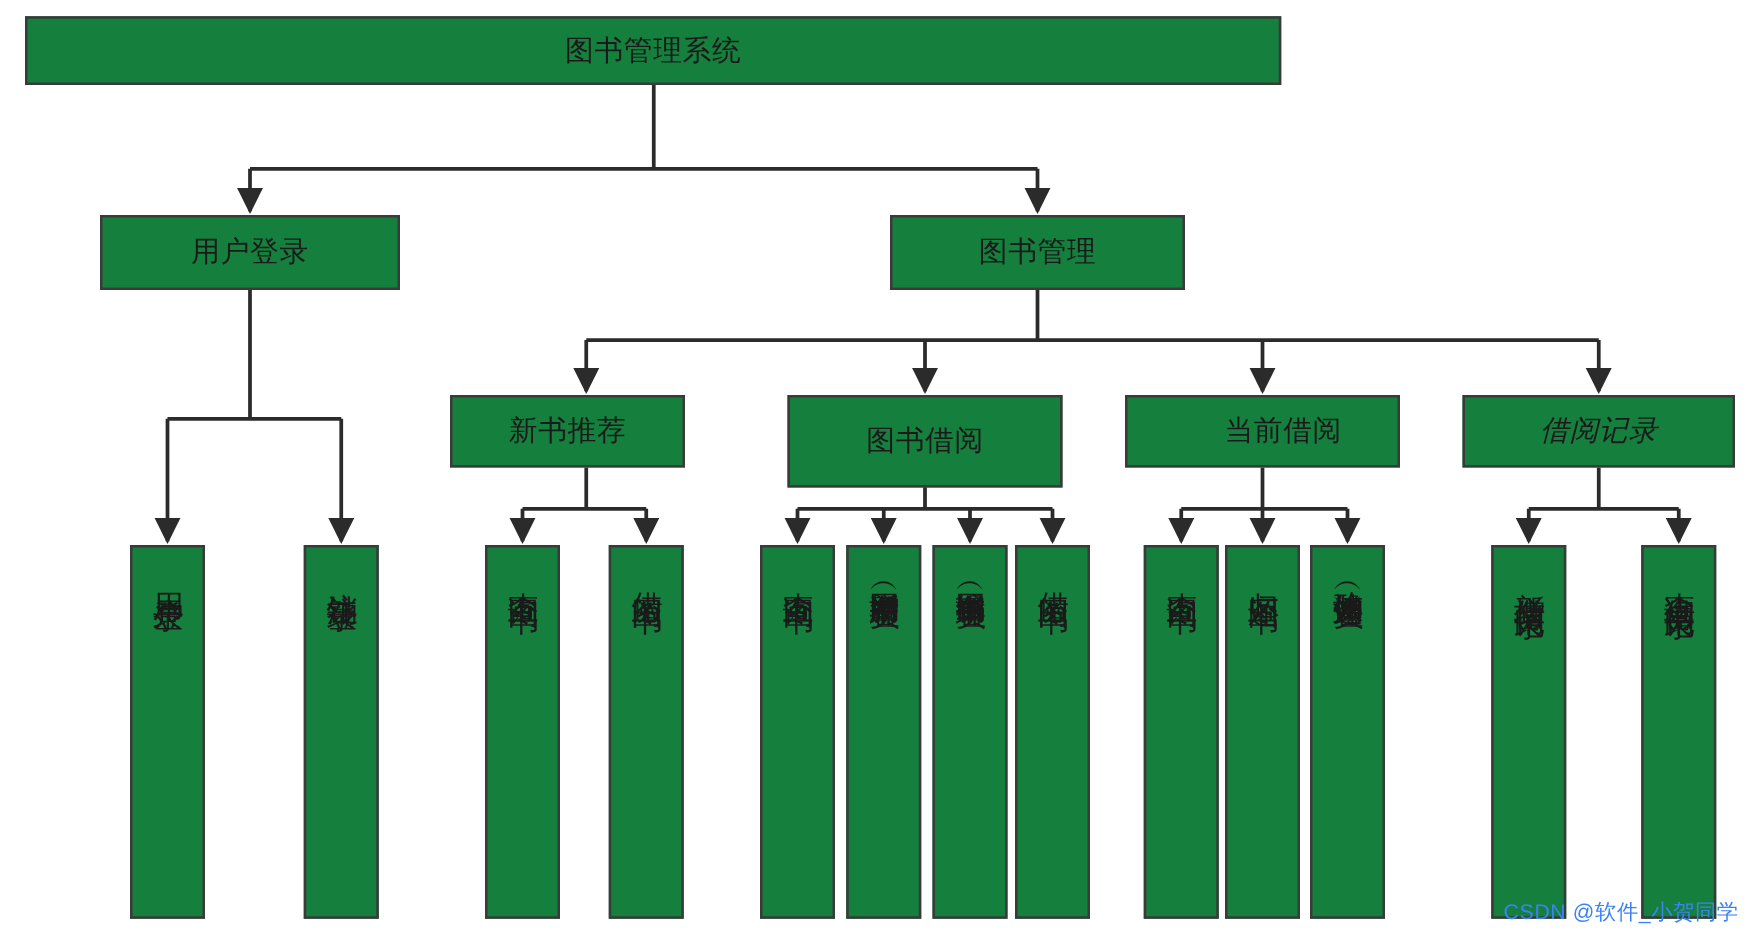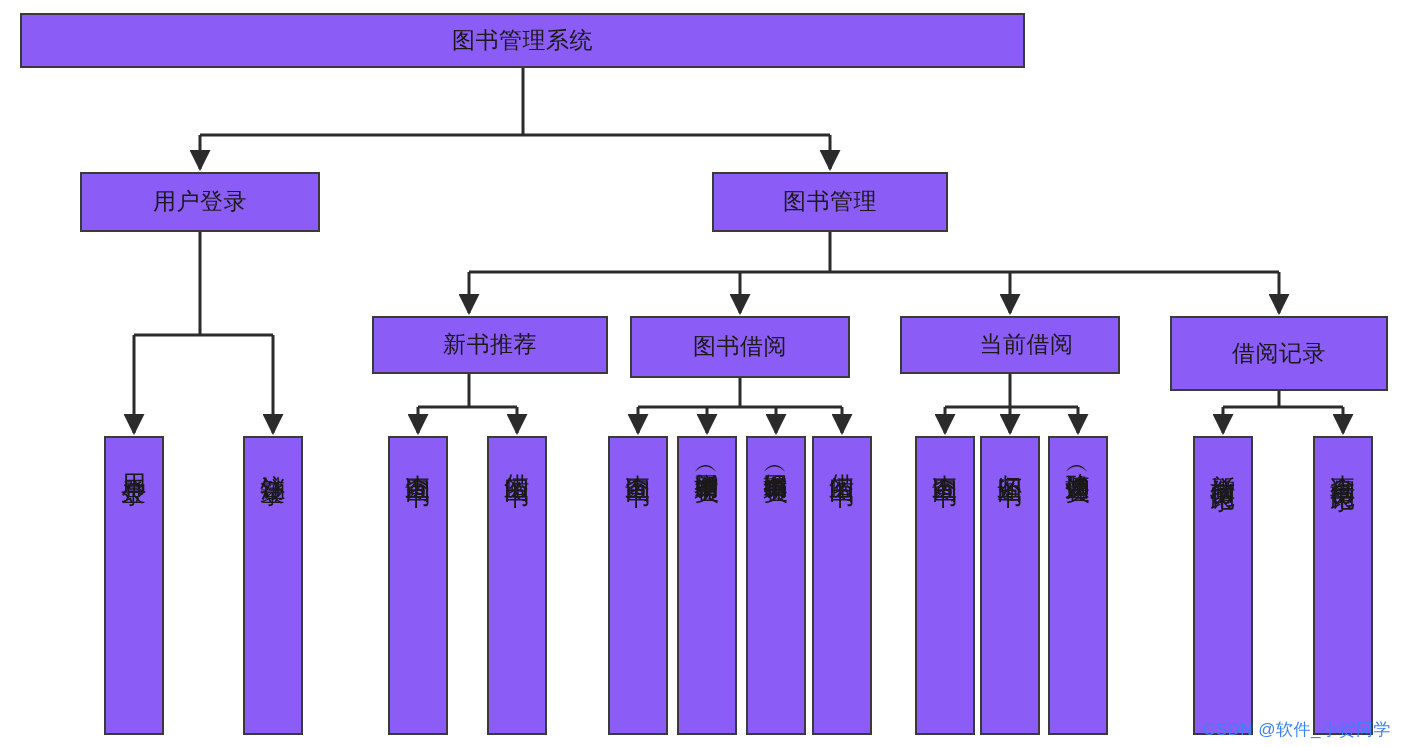--- a/index.html
+++ b/index.html
@@ -21,21 +21,21 @@
     position: absolute;
     left: 0;
     top: 0;
     width: 1405px;
     height: 747px;
     pointer-events: none;
   }
   .node {
     position: absolute;
     box-sizing: border-box;
-    background: #8b5cf6;
+    background: #15803d;
     border: 2px solid #3a3a3a;
     display: flex;
     align-items: center;
     justify-content: center;
     color: #1a1a1a;
     z-index: 2;
   }
   .node .label {
     display: block;
     text-align: center;
@@ -126,30 +126,30 @@
   <div id="nodes-layer">
       <div class="node horiz" style="left: 20px; top: 13px; width: 1005px; height: 55px;">
         <span class="label">图书管理系统</span>
       </div>
       <div class="node horiz" style="left: 80px; top: 172px; width: 240px; height: 60px;">
         <span class="label">用户登录</span>
       </div>
       <div class="node horiz" style="left: 712px; top: 172px; width: 236px; height: 60px; font-family: Liberation Serif, serif;">
         <span class="label">图书管理</span>
       </div>
-      <div class="node horiz" style="left: 372px; top: 316px; width: 236px; height: 58px;">
+      <div class="node horiz" style="left: 360px; top: 316px; width: 188px; height: 58px;">
         <span class="label">新书推荐</span>
       </div>
-      <div class="node horiz" style="left: 630px; top: 316px; width: 220px; height: 62px;">
+      <div class="node horiz" style="left: 630px; top: 316px; width: 220px; height: 74px;">
         <span class="label">图书借阅</span>
       </div>
       <div class="node horiz" style="left: 900px; top: 316px; width: 220px; height: 58px; padding-left: 33px;">
         <span class="label">当前借阅</span>
       </div>
-      <div class="node horiz" style="left: 1170px; top: 316px; width: 218px; height: 75px;">
+      <div class="node horiz" style="left: 1170px; top: 316px; width: 218px; height: 58px; font-style: italic;">
         <span class="label">借阅记录</span>
       </div>
       <div class="node vert" style="left: 104px; top: 436px; width: 60px; height: 299px;">
         <span class="label">用户登录</span>
       </div>
       <div class="node vert" style="left: 243px; top: 436px; width: 60px; height: 299px;">
         <span class="label">注销登录</span>
       </div>
       <div class="node vert" style="left: 388px; top: 436px; width: 60px; height: 299px;">
         <span class="label">查询图书</span>

